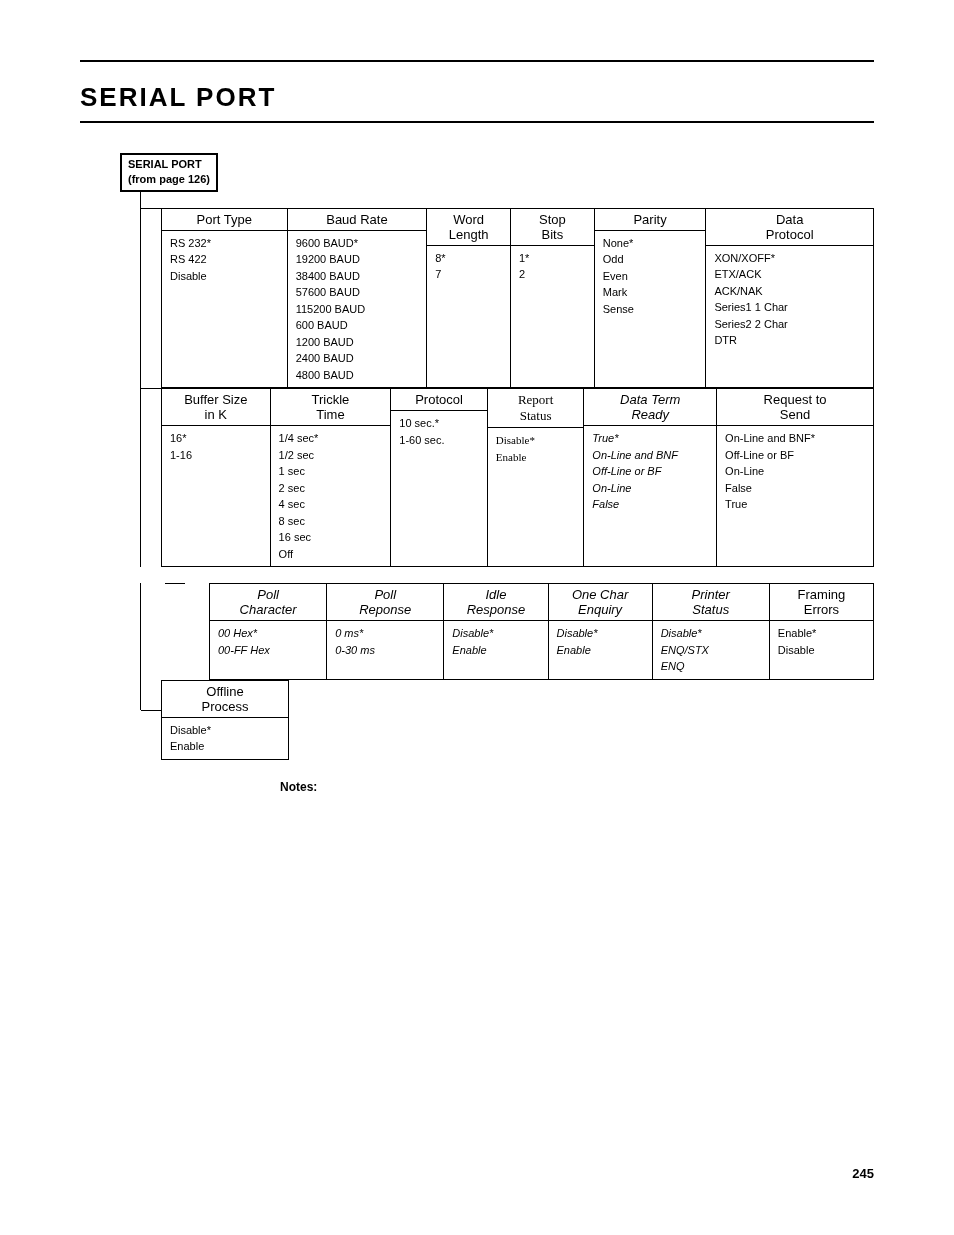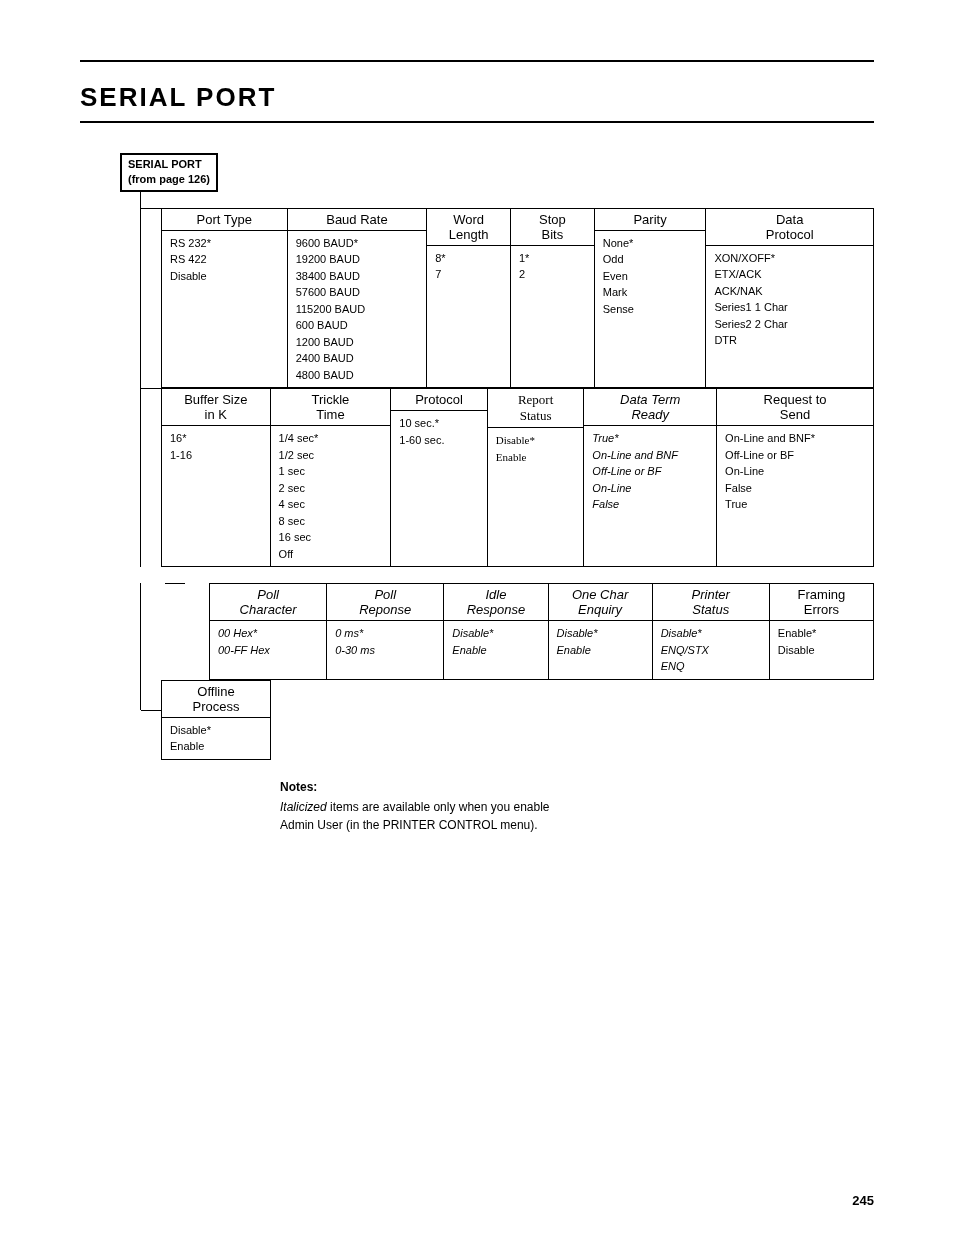--- a/index.html
+++ b/index.html
@@ -94,21 +94,21 @@
       font-size: 12px;
       line-height: 1.5;
     }
 
     .notes-text .italic-note {
       font-style: italic;
     }
 
     .page-number {
       position: absolute;
-      bottom: 27px;
+      bottom: 54px;
       right: 80px;
       font-size: 13px;
       font-weight: bold;
     }
   </style>
 </head>
 <body>
 
 <div class="page">
   <div class="top-rule"></div>
@@ -247,35 +247,32 @@
         </table>
     </div>
 
     <div style="display:flex; align-items:stretch; margin-bottom:0;">
       <div style="display:flex; flex-direction:column; margin-left:40px;">
 
         <div style="width:1px; height:30px; background:#000; margin-left:20px;"></div>
       </div>
       <div style="width:20px; border-top:1px solid #000; align-self:flex-start; margin-top:30px;"></div>
 
-      <table class="diag" style="width:110px;">
+      <table class="diag" style="width:128px;">
         <tbody>
             <tr>
           <td style="min-width:90px;">
             <div class="hdr">Offline<br>Process</div>
             <div class="vals">Disable*<br>Enable</div>
           </td>
         </tr>
       </tbody>
         </table>
     </div>
 
   </div>
 
   <div class="notes-section">
     <div class="notes-title">Notes:</div>
-    <div class="notes-text">
-      <span class="italic-note">Italicized</span><span> items are available only when you enable<br>Admin User (in the PRINTER CONTROL menu).</span>
-    </div>
   </div>
 
   <div class="page-number">245</div>
 </div>
 
 </body></html>

